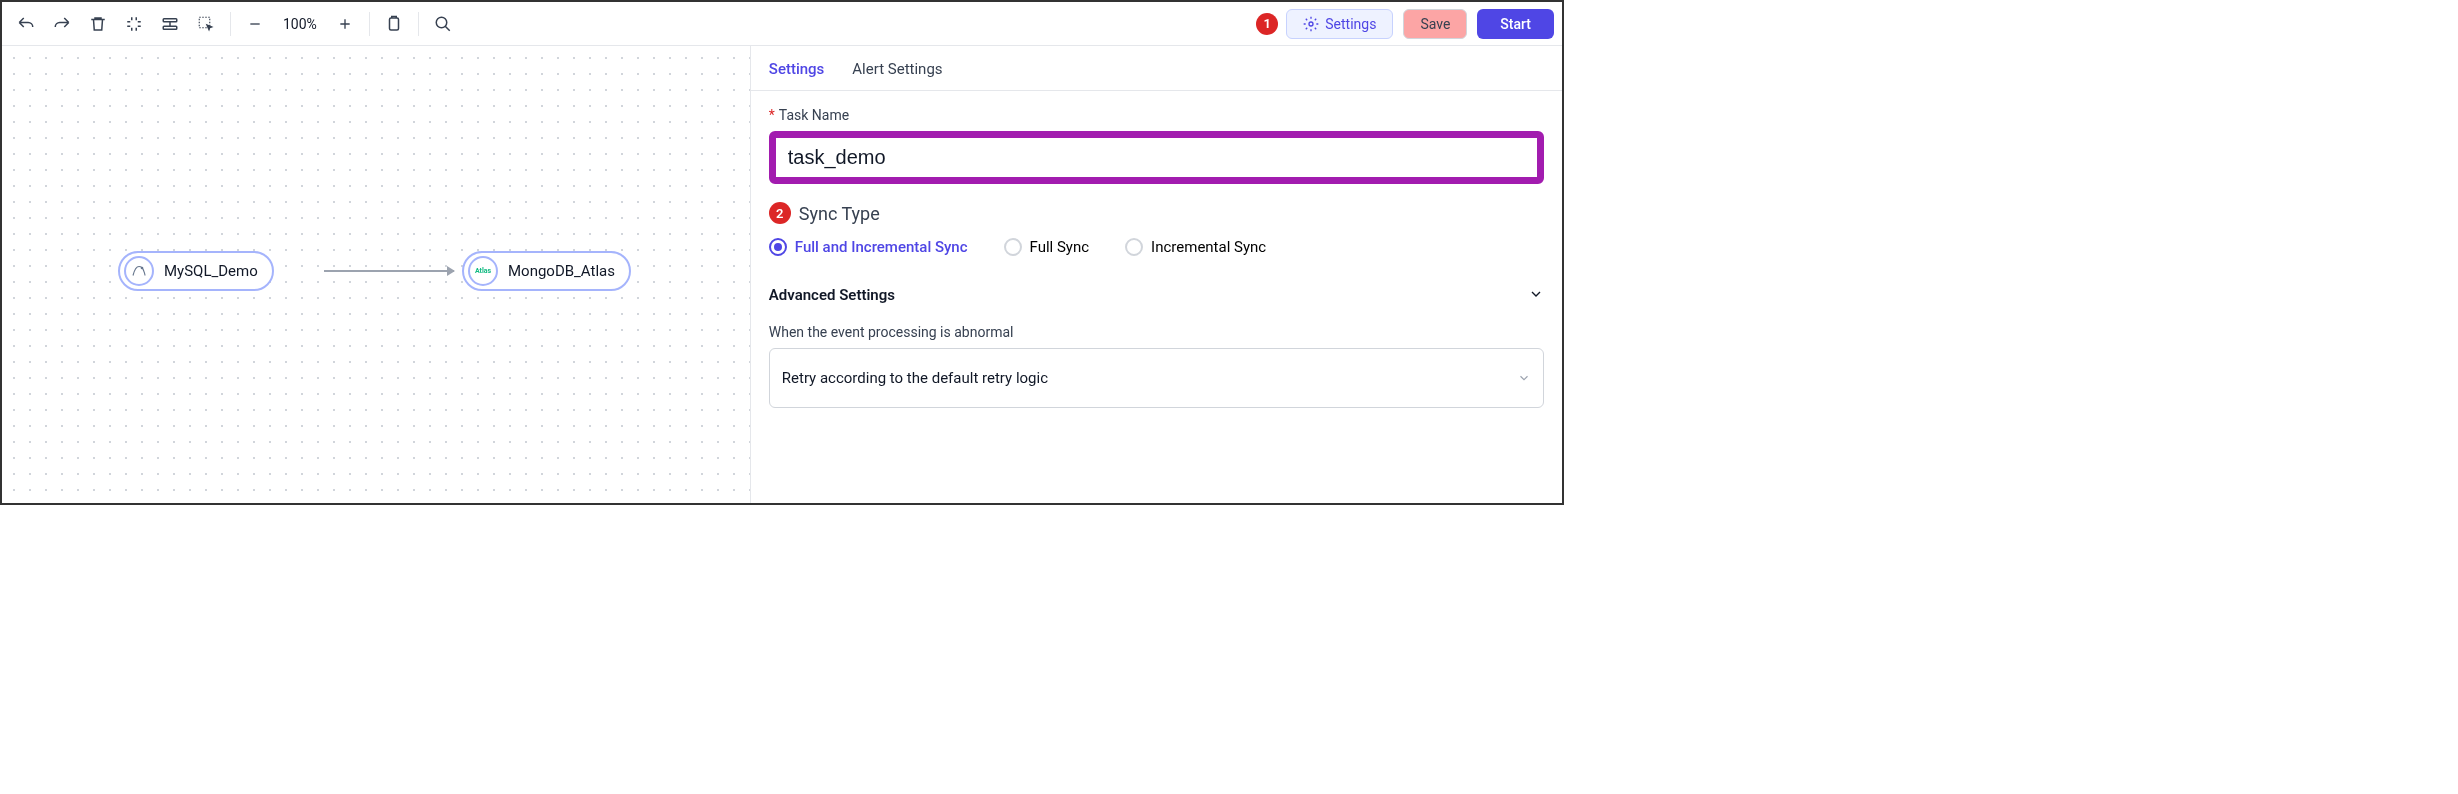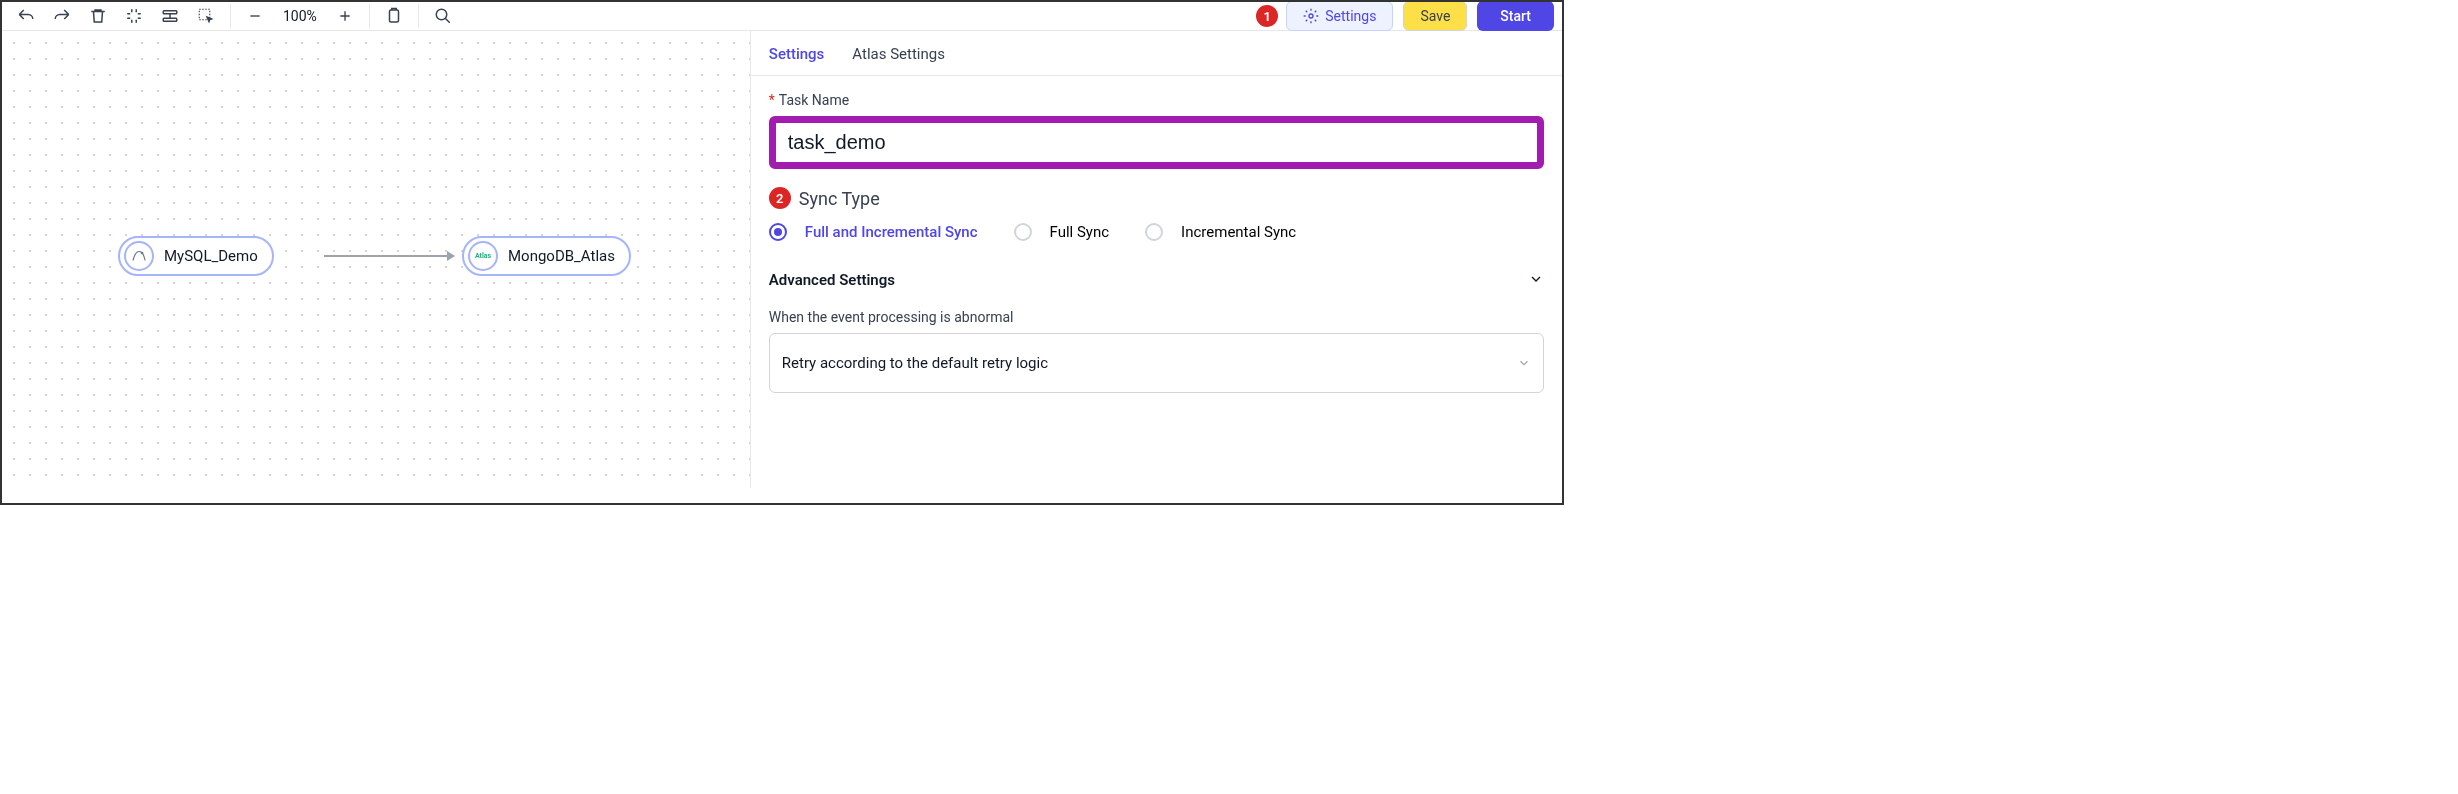--- a/index.html
+++ b/index.html
@@ -5,21 +5,21 @@
 * { box-sizing: border-box; margin: 0; padding: 0; }
 body {
   font-family: -apple-system, BlinkMacSystemFont, "Segoe UI", Roboto, sans-serif;
   background: #fff;
   border: 2px solid #333;
   width: 1564px;
   height: 505px;
   overflow: hidden;
 }
 .toolbar {
-  height: 29px;
+  height: 44px;
   border-bottom: 1px solid #e5e7eb;
   display: flex;
   align-items: center;
   padding: 8px 8px;
   background: #fff;
 }
 .toolbar-group {
   display: flex;
   align-items: center;
   gap: 4px;
@@ -69,21 +69,21 @@
   align-items: center;
   gap: 6px;
   border: 1px solid transparent;
 }
 .btn-settings {
   background: #eef2ff;
   color: #4f46e5;
   border: 1px solid #c7d2fe;
 }
 .btn-save {
-  background: #fde047;
+  background: #fca5a5;
   color: #374151;
   border: 1px solid #d1d5db;
   margin-left: 10px;
 }
 .btn-start {
   background: #4f46e5;
   color: #fff;
   margin-left: 10px;
   font-weight: 500;
   padding: 6px 22px;
@@ -197,21 +197,21 @@
   background: #fff;
 }
 .radio-group {
   display: flex;
   gap: 36px;
   margin-top: 4px;
 }
 .radio {
   display: flex;
   align-items: center;
-  gap: 18px;
+  gap: 8px;
   cursor: pointer;
   font-size: 15px;
 }
 .radio-circle {
   width: 18px;
   height: 18px;
   border: 2px solid #d1d5db;
   border-radius: 50%;
   display: flex;
   align-items: center;
@@ -347,21 +347,21 @@
     <div class="arrow" style="left:322px; top:224px; width:130px;"></div>
     <div class="node" style="left:460px; top:205px;">
       <div class="node-icon" style="font-size:7px; color:#10b981; font-weight:bold;">Atlas</div>
       <span class="node-label">MongoDB_Atlas</span>
     </div>
   </div>
 
   <div class="panel">
     <div class="tabs">
       <div class="tab active">Settings</div>
-      <div class="tab">Atlas Settings</div>
+      <div class="tab">Alert Settings</div>
     </div>
     <div class="panel-body">
       <div class="form-row">
         <div class="label">
           <span class="req">*</span>
           <span>Task Name</span>
         </div>
         <input class="input" value="task_demo" style="">
       </div>
 

